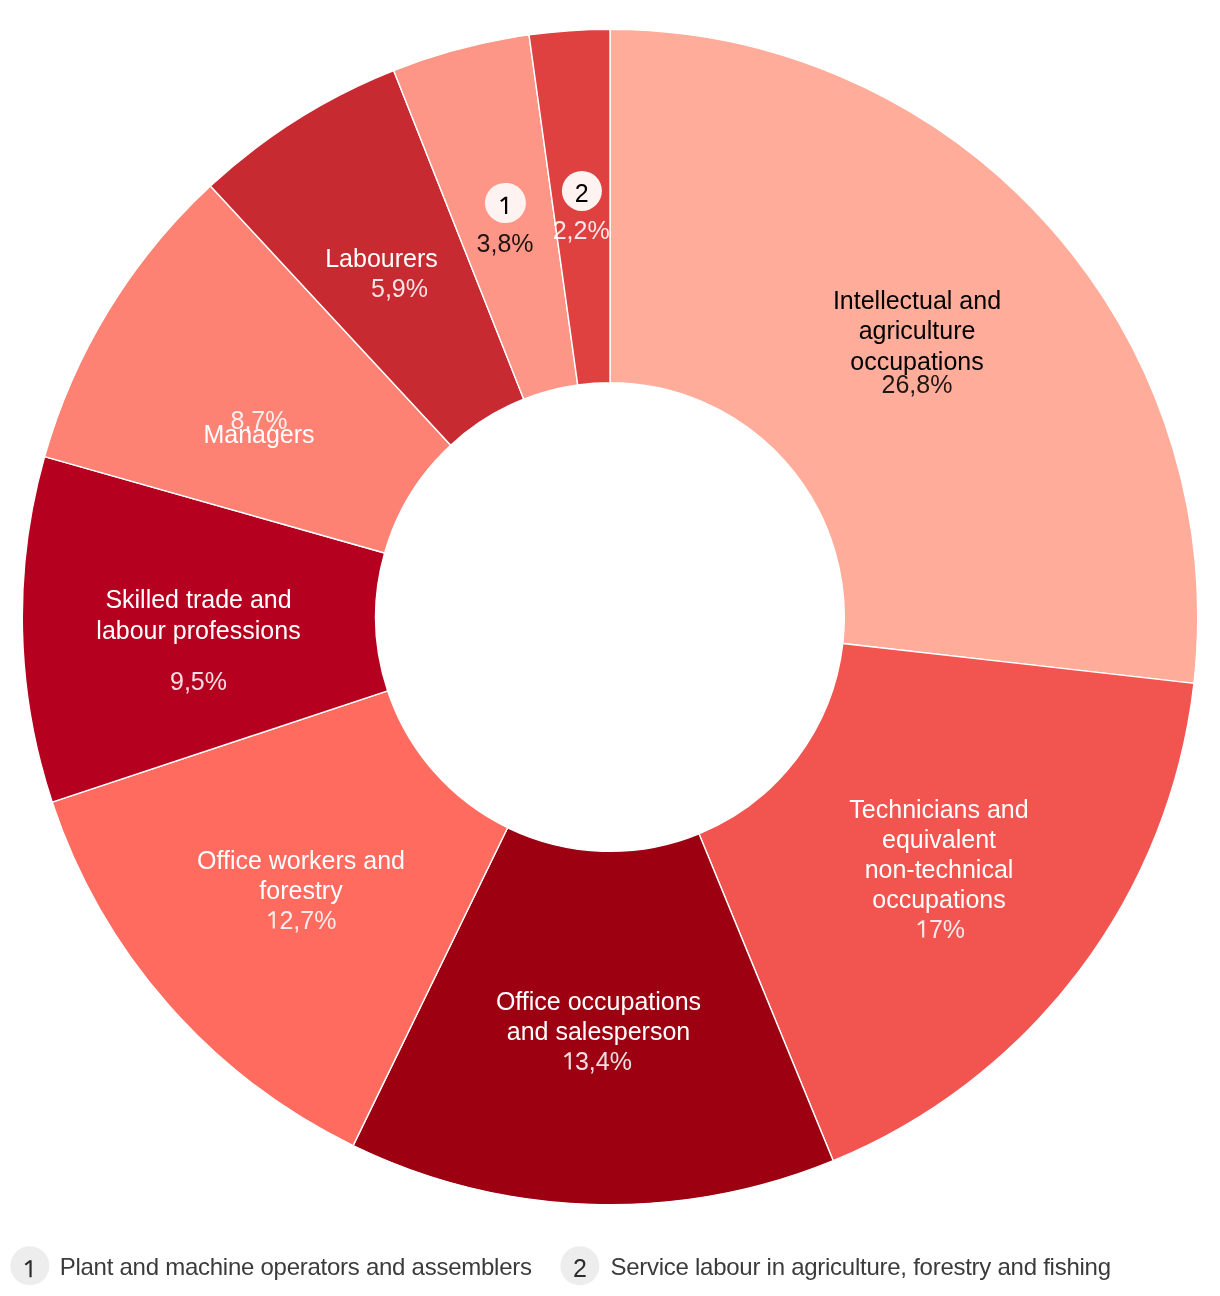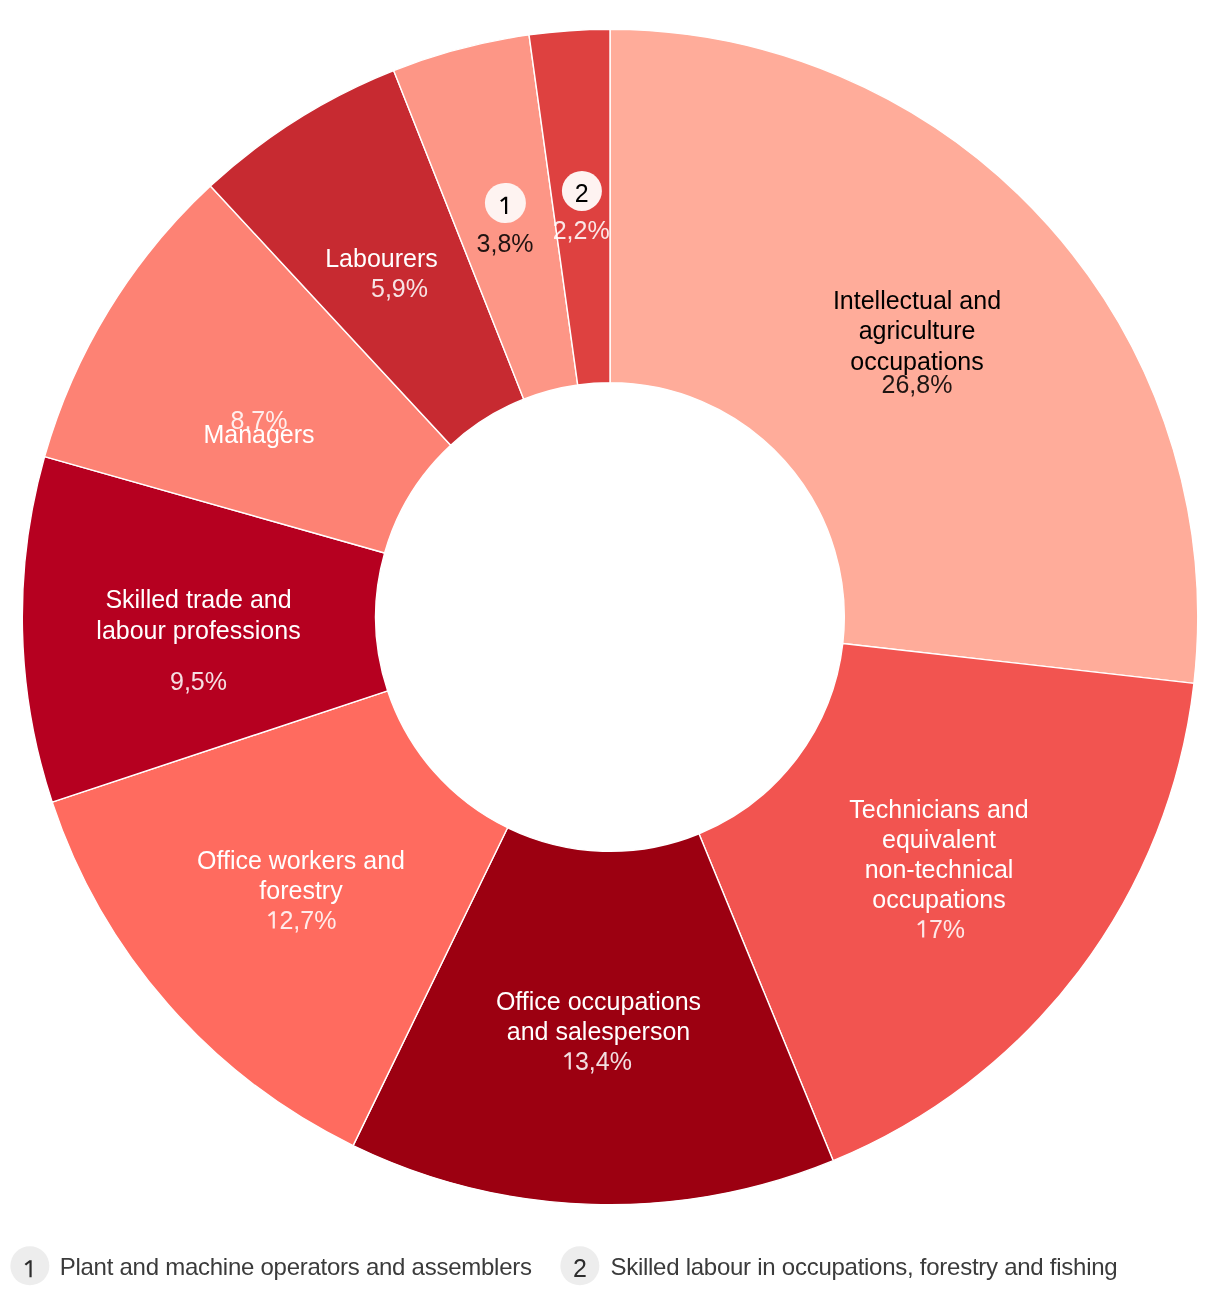--- a/index.html
+++ b/index.html
@@ -126,16 +126,16 @@
           <span class="dg" style="left: -1px; right: 1px;"><svg class="one" viewBox="0 -0.8 0.55625 1" preserveAspectRatio="xMinYMin meet" aria-hidden="true">
               <path fill="currentColor" d="M0.284 -0.688 H0.372 V0 H0.284 V-0.584 L0.1525 -0.476 L0.088 -0.532 Z"></path>
             </svg></span>
         </span>
         <span class="legend-label" style="left: 59.7px; top: 36.8px;">Plant and machine operators and assemblers</span>
       </div>
       <div class="legend-item" style="left: 0px; width: 1220px;">
         <span class="legend-badge" style="left: 579.9px; top: 36.2px;">
           <span class="dg" style="left: 0px; right: 0px;">2</span>
         </span>
-        <span class="legend-label" style="left: 610.4px; top: 36.8px;">Skilled labour in occupations, forestry and fishing</span>
+        <span class="legend-label" style="left: 610.4px; top: 36.8px;">Service labour in agriculture, forestry and fishing</span>
       </div>
     </div>
 </div>
 
 </body></html>

